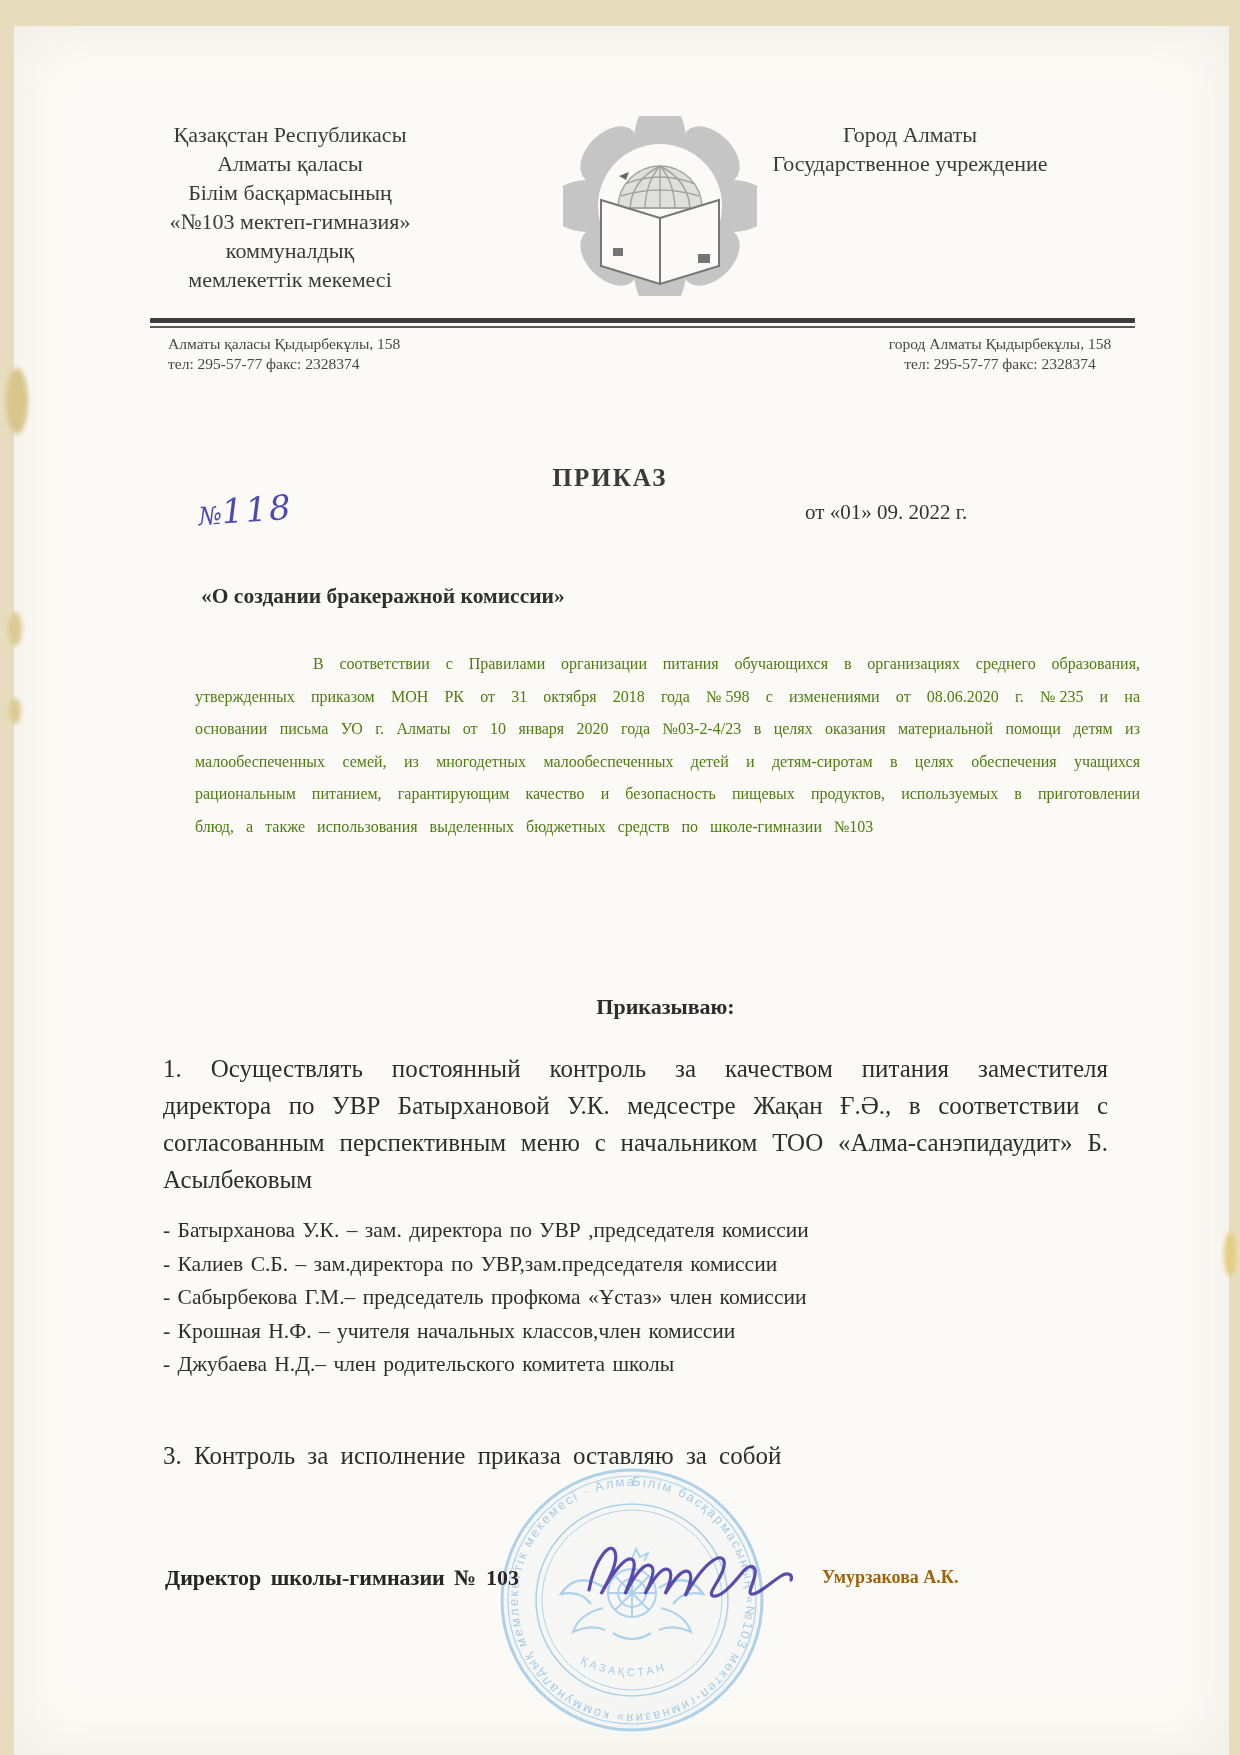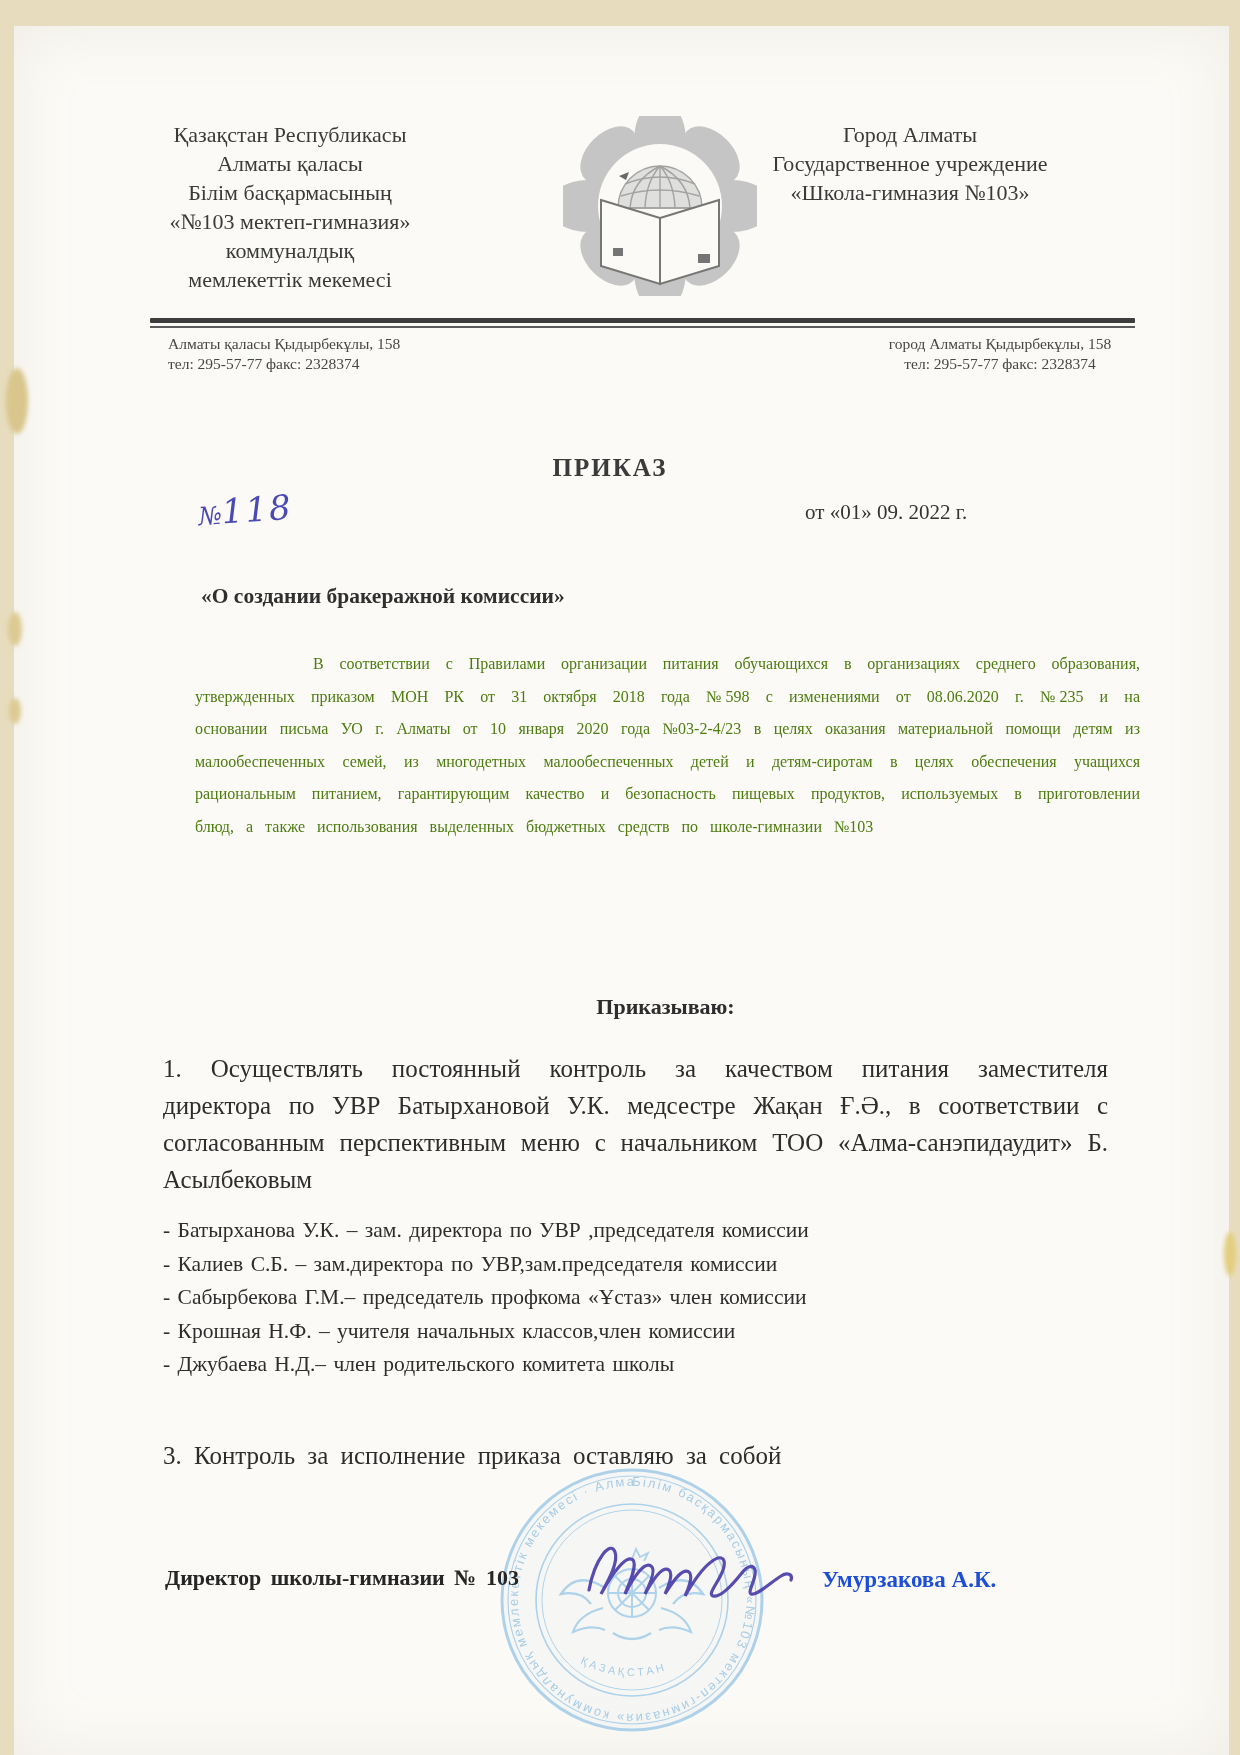--- a/index.html
+++ b/index.html
@@ -33,21 +33,21 @@
   .subject{font-size:21.5px;font-weight:bold;color:#2f2f2f;}
   .body-text{
     font-size:16px;line-height:32.5px;color:#4d7c0f;
     text-align:justify;word-spacing:8px;margin-left:32px;
   }
   .preamble{text-indent:118px;}
   .directive{font-size:22px;font-weight:bold;text-align:center;color:#2d2d2d;}
   .item{font-size:25px;line-height:37px;color:#2d2d2d;text-align:justify;word-spacing:6px;}
   .members{font-size:21.5px;line-height:33.5px;color:#2d2d2d;word-spacing:2px;}
   .sig-pos{font-size:22px;font-weight:bold;color:#262626;word-spacing:4px;}
-  .sig-name{font-size:23px;font-weight:bold;color:#1d4ed8;}
+  .sig-name{font-size:18px;font-weight:bold;color:#a16207;}
   
   .edge{position:absolute;background:#e7ddbe;}
   .blotch{position:absolute;border-radius:50%;filter:blur(2px);}
 </style>
 </head>
 <body>
 
 <div class="page"></div>
 
 <div class="edge" style="left:0;top:0;width:1240px;height:26px;"></div>
@@ -64,21 +64,20 @@
   <div>Алматы қаласы</div>
   <div>Білім басқармасының</div>
   <div>«№103 мектеп-гимназия»</div>
   <div>коммуналдық</div>
   <div>мемлекеттік мекемесі</div>
 </div>
 
 <div class="abs org-block" style="left:700px;top:120px;width:420px;">
   <div>Город Алматы</div>
   <div>Государственное учреждение</div>
-  <div>«Школа-гимназия №103»</div>
 </div>
 
 <div class="abs" style="left:563px;top:116px;width:194px;height:180px;">
   <svg width="194" height="180" viewBox="0 0 194 180">
     <g opacity="0.8">
       <g fill="#b9b9b9">
         <ellipse cx="97" cy="24" rx="26" ry="40"></ellipse>
         <ellipse cx="97" cy="156" rx="26" ry="40"></ellipse>
         <ellipse cx="25" cy="90" rx="40" ry="26"></ellipse>
         <ellipse cx="169" cy="90" rx="40" ry="26"></ellipse>
@@ -117,21 +116,21 @@
 
 <div class="abs contact" style="left:168px;top:334px;width:330px;">
   <div>Алматы қаласы Қыдырбекұлы, 158</div>
   <div>тел: 295-57-77 факс: 2328374</div>
 </div>
 <div class="abs contact" style="left:870px;top:334px;width:260px;text-align:center;">
   <div>город Алматы Қыдырбекұлы, 158</div>
   <div>тел: 295-57-77 факс: 2328374</div>
 </div>
 
-<div class="abs title" style="left:140px;top:454px;width:940px;text-align:center;">ПРИКАЗ</div>
+<div class="abs title" style="left:140px;top:464px;width:940px;text-align:center;">ПРИКАЗ</div>
 
 <div class="abs handnum" style="left:198px;top:490px;">
   <span class="no">№</span><span>118</span>
 </div>
 
 <div class="abs date" style="left:805px;top:500px;">от «01» 09. 2022 г.</div>
 
 <div class="abs subject" style="left:165px;top:584px;margin-left:36px;">«О создании бракеражной комиссии»</div>
 
 <div class="abs body-text preamble" style="left:163px;top:648px;width:945px;">В соответствии с Правилами организации питания обучающихся в организациях среднего образования, утвержденных приказом МОН РК от 31 октября 2018 года №598 с изменениями от 08.06.2020 г. №235 и на основании письма УО г. Алматы от 10 января 2020 года №03-2-4/23 в целях оказания материальной помощи детям из малообеспеченных семей, из многодетных малообеспеченных детей и детям-сиротам в целях обеспечения учащихся рациональным питанием, гарантирующим качество и безопасность пищевых продуктов, используемых в приготовлении блюд, а также использования выделенных бюджетных средств по школе-гимназии №103</div>

